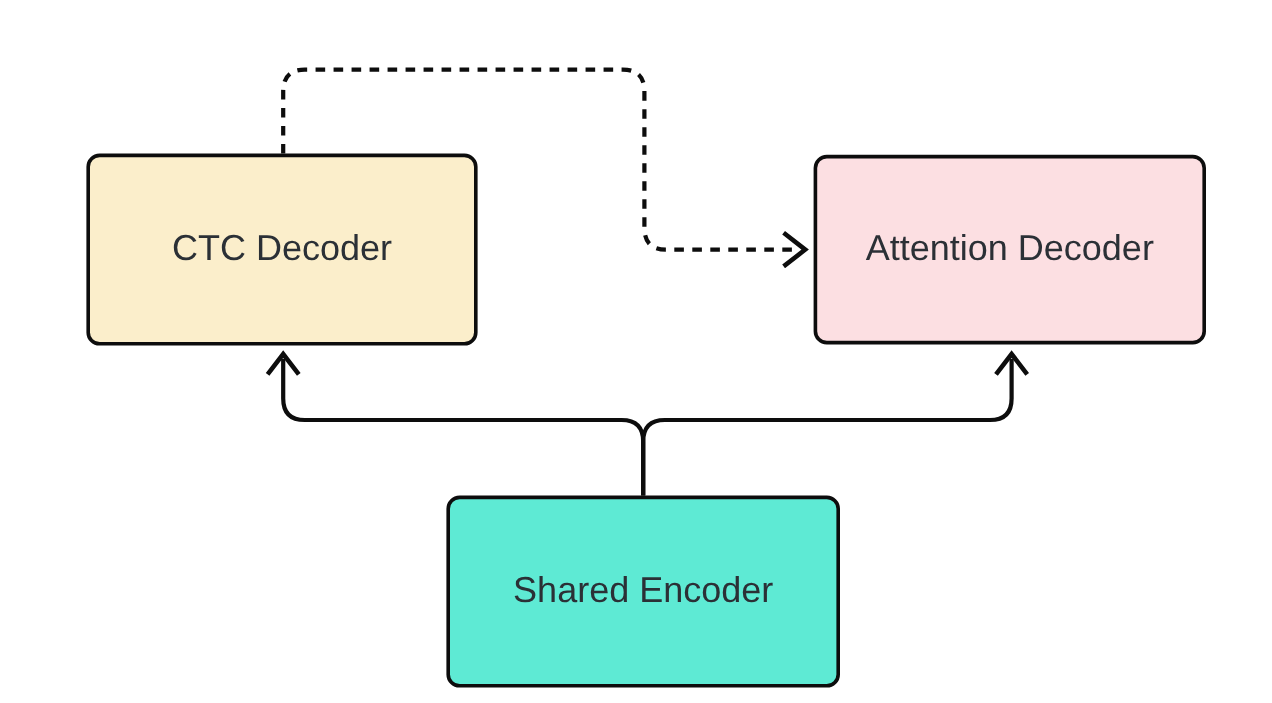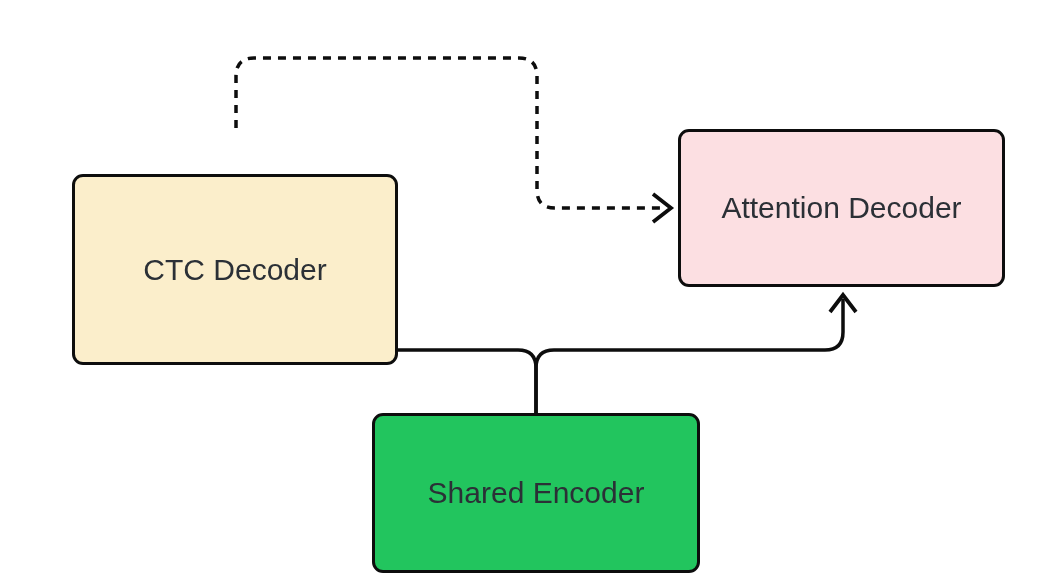--- a/index.html
+++ b/index.html
@@ -26,21 +26,21 @@
     position: absolute;
     display: flex;
     align-items: center;
     justify-content: center;
     border: 3.5px solid #0d0d0d;
     border-radius: 11px;
     box-sizing: border-box;
     font-size: 30px;
     line-height: 1.2;
   }
-  .node-ctc       { left: 72px;  top: 128px; width: 326px; height: 191px; margin-top: 46px; }
+  .node-ctc       { left: 72px;  top: 128px; width: 326px; height: 160px; }
   .node-attention { left: 678px; top: 129px; width: 327px; height: 158px; }
   .node-encoder   { left: 372px; top: 413px; width: 328px; height: 160px; }
   .edge-label {
     position: absolute;
     left: 389px;
     top: 58px;
     transform: translate(-50%, -50%);
     background: #ffffff;
     padding: 0 12px;
     font-size: 30px;
@@ -65,18 +65,18 @@
   </svg>
 
   <div class="node node-ctc" style="background-color: rgb(251, 238, 203);">
     <span style="color: rgb(43, 48, 54);">CTC Decoder</span>
   </div>
 
   <div class="node node-attention" style="background-color: rgb(252, 223, 226);">
     <span style="color: rgb(43, 48, 54);">Attention Decoder</span>
   </div>
 
-  <div class="node node-encoder" style="background-color: #22c55e;">
+  <div class="node node-encoder" style="background-color: #5eead4;">
     <span style="color: rgb(43, 48, 54);">Shared Encoder</span>
   </div>
 
 
 </div>
 
 </body></html>

